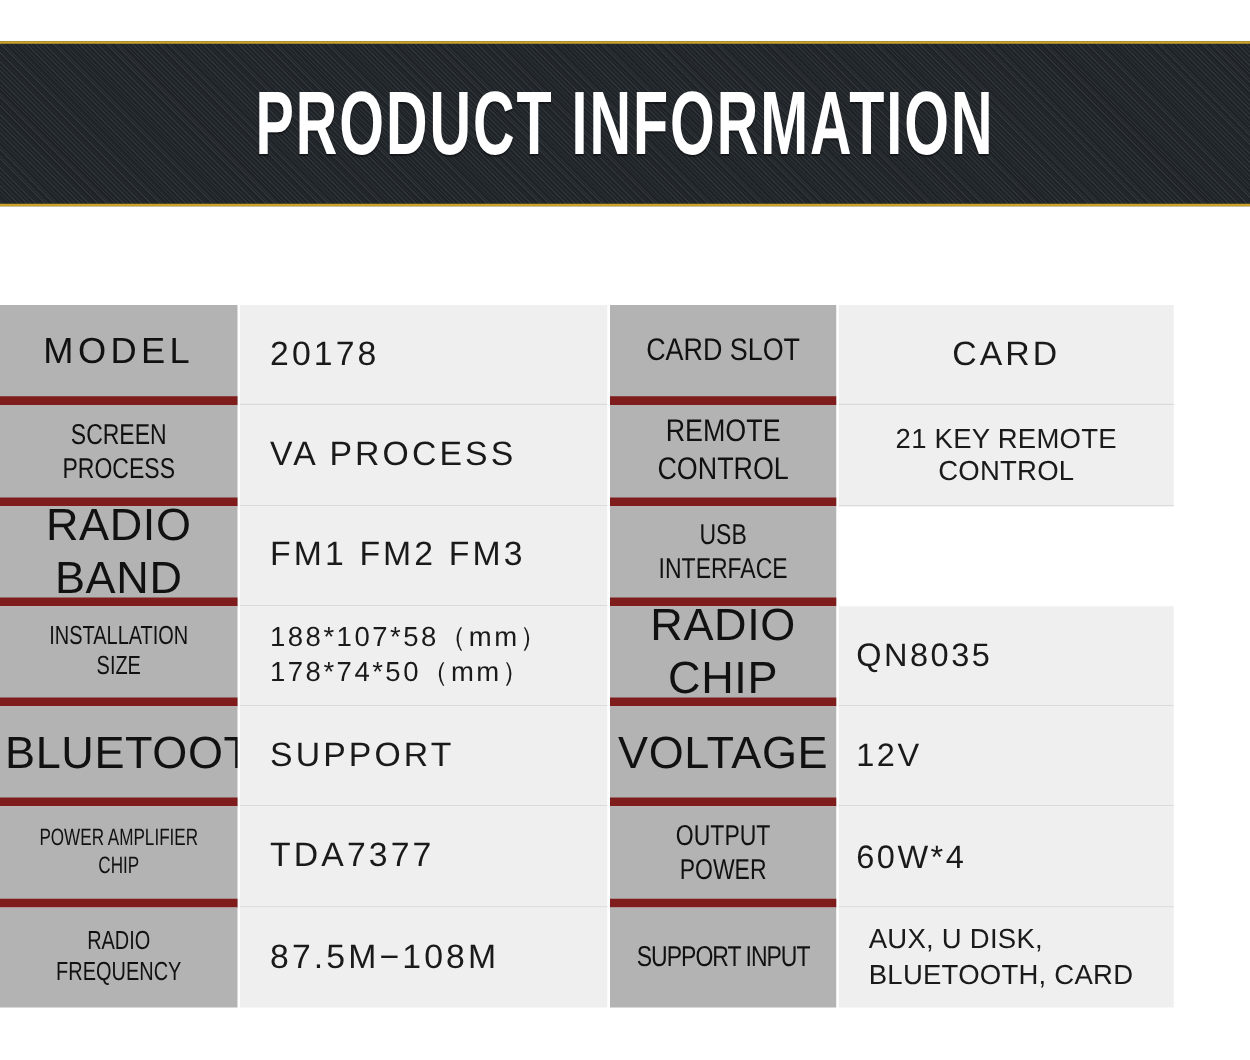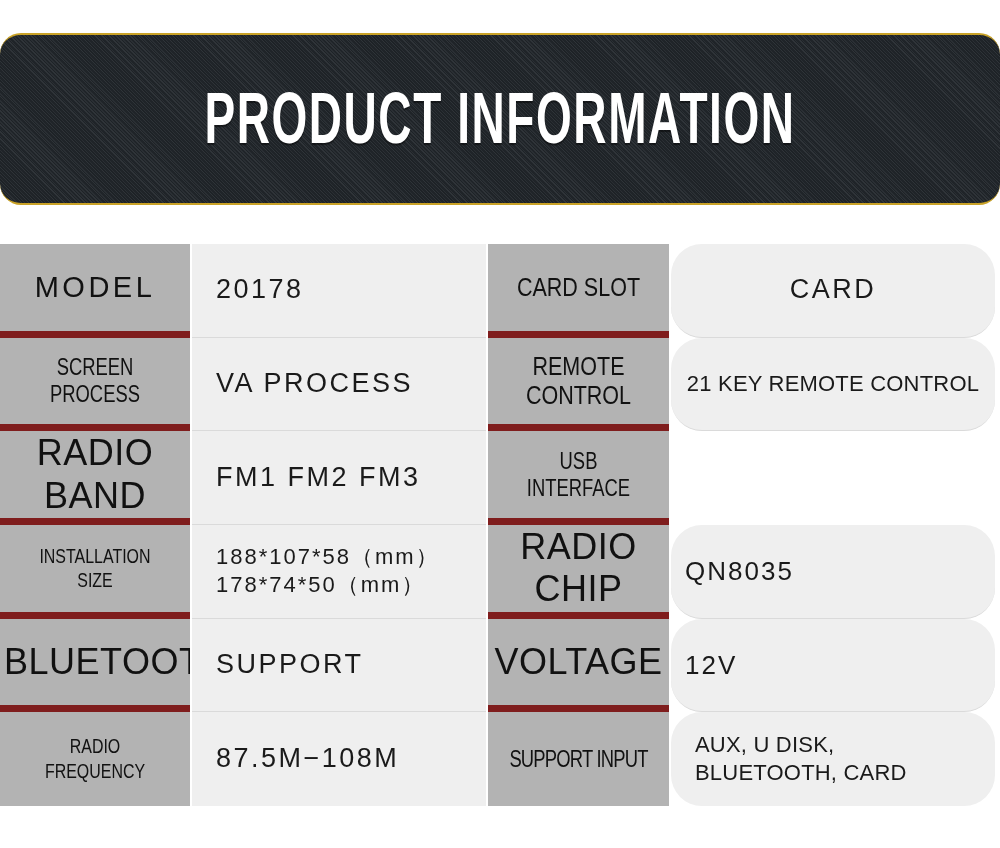--- a/index.html
+++ b/index.html
@@ -18,39 +18,38 @@
     height: 848px;
     background: #ffffff;
   }
 
   
   .banner {
     position: absolute;
     left: 0;
     top: 33px;
     width: 1000px;
-    height: 172px;
+    height: 132px;
     background-color: #23282d;
     background-image:
       repeating-linear-gradient(45deg,
         rgba(255,255,255,0.055) 0px,
         rgba(255,255,255,0.055) 1px,
         rgba(0,0,0,0.16) 1px,
         rgba(0,0,0,0.16) 2px,
         rgba(255,255,255,0.03) 2px,
         rgba(255,255,255,0.03) 3px,
         rgba(0,0,0,0.10) 3px,
         rgba(0,0,0,0.10) 5px);
     border-top: 2px solid #c9a227;
     border-bottom: 2px solid #c9a227;
     display: flex;
     align-items: center;
     justify-content: center;
     overflow: hidden;
-    border-radius: 21px;
   }
 
   .banner-title {
     color: #ffffff;
     font-family: "Liberation Sans Narrow", "Liberation Sans", sans-serif;
     font-size: 59px;
     font-weight: 700;
     letter-spacing: 2px;
     line-height: 1;
     transform: scaleX(0.78) scaleY(1.22);
@@ -107,25 +106,24 @@
 
   .cell.value-a {
     width: 294px;
     flex: none;
     margin-left: 2px;
     padding-left: 24px;
     justify-content: center;
     text-align: left;
   }
   .cell.value-b {
-    width: 324px;
+    width: 268px;
     flex: none;
     margin-left: 2px;
     padding: 0 14px;
-    border-radius: 31px;
   }
 
   .gap {
     width: 2px;
     flex: none;
     background: #ffffff;
   }
 
   
   .txt { display: block; width: 100%; }
@@ -227,20 +225,35 @@
       </div>
       <div class="gap"></div>
       <div class="cell label label-b">
         <span class="txt lbl-lg">VOLTAGE</span>
       </div>
       <div class="cell value value-b">
         <span class="txt val-md align-left" style="letter-spacing:2px;">12V</span>
       </div>
     </div>
 
+    <div class="spec-row">
+      <div class="cell label label-a">
+        <span class="txt lbl-xs" style="font-size:19px; transform:scaleX(0.72);">POWER AMPLIFIER CHIP</span>
+      </div>
+      <div class="cell value value-a">
+        <span class="txt val-lg align-left">TDA7377</span>
+      </div>
+      <div class="gap"></div>
+      <div class="cell label label-b">
+        <span class="txt lbl-sm">OUTPUT POWER</span>
+      </div>
+      <div class="cell value value-b">
+        <span class="txt val-md align-left" style="letter-spacing:2px;">60W*4</span>
+      </div>
+    </div>
 
     <div class="spec-row">
       <div class="cell label label-a">
         <span class="txt lbl-xs">RADIO FREQUENCY</span>
       </div>
       <div class="cell value value-a">
         <span class="txt val-lg align-left">87.5M−108M</span>
       </div>
       <div class="gap"></div>
       <div class="cell label label-b">

